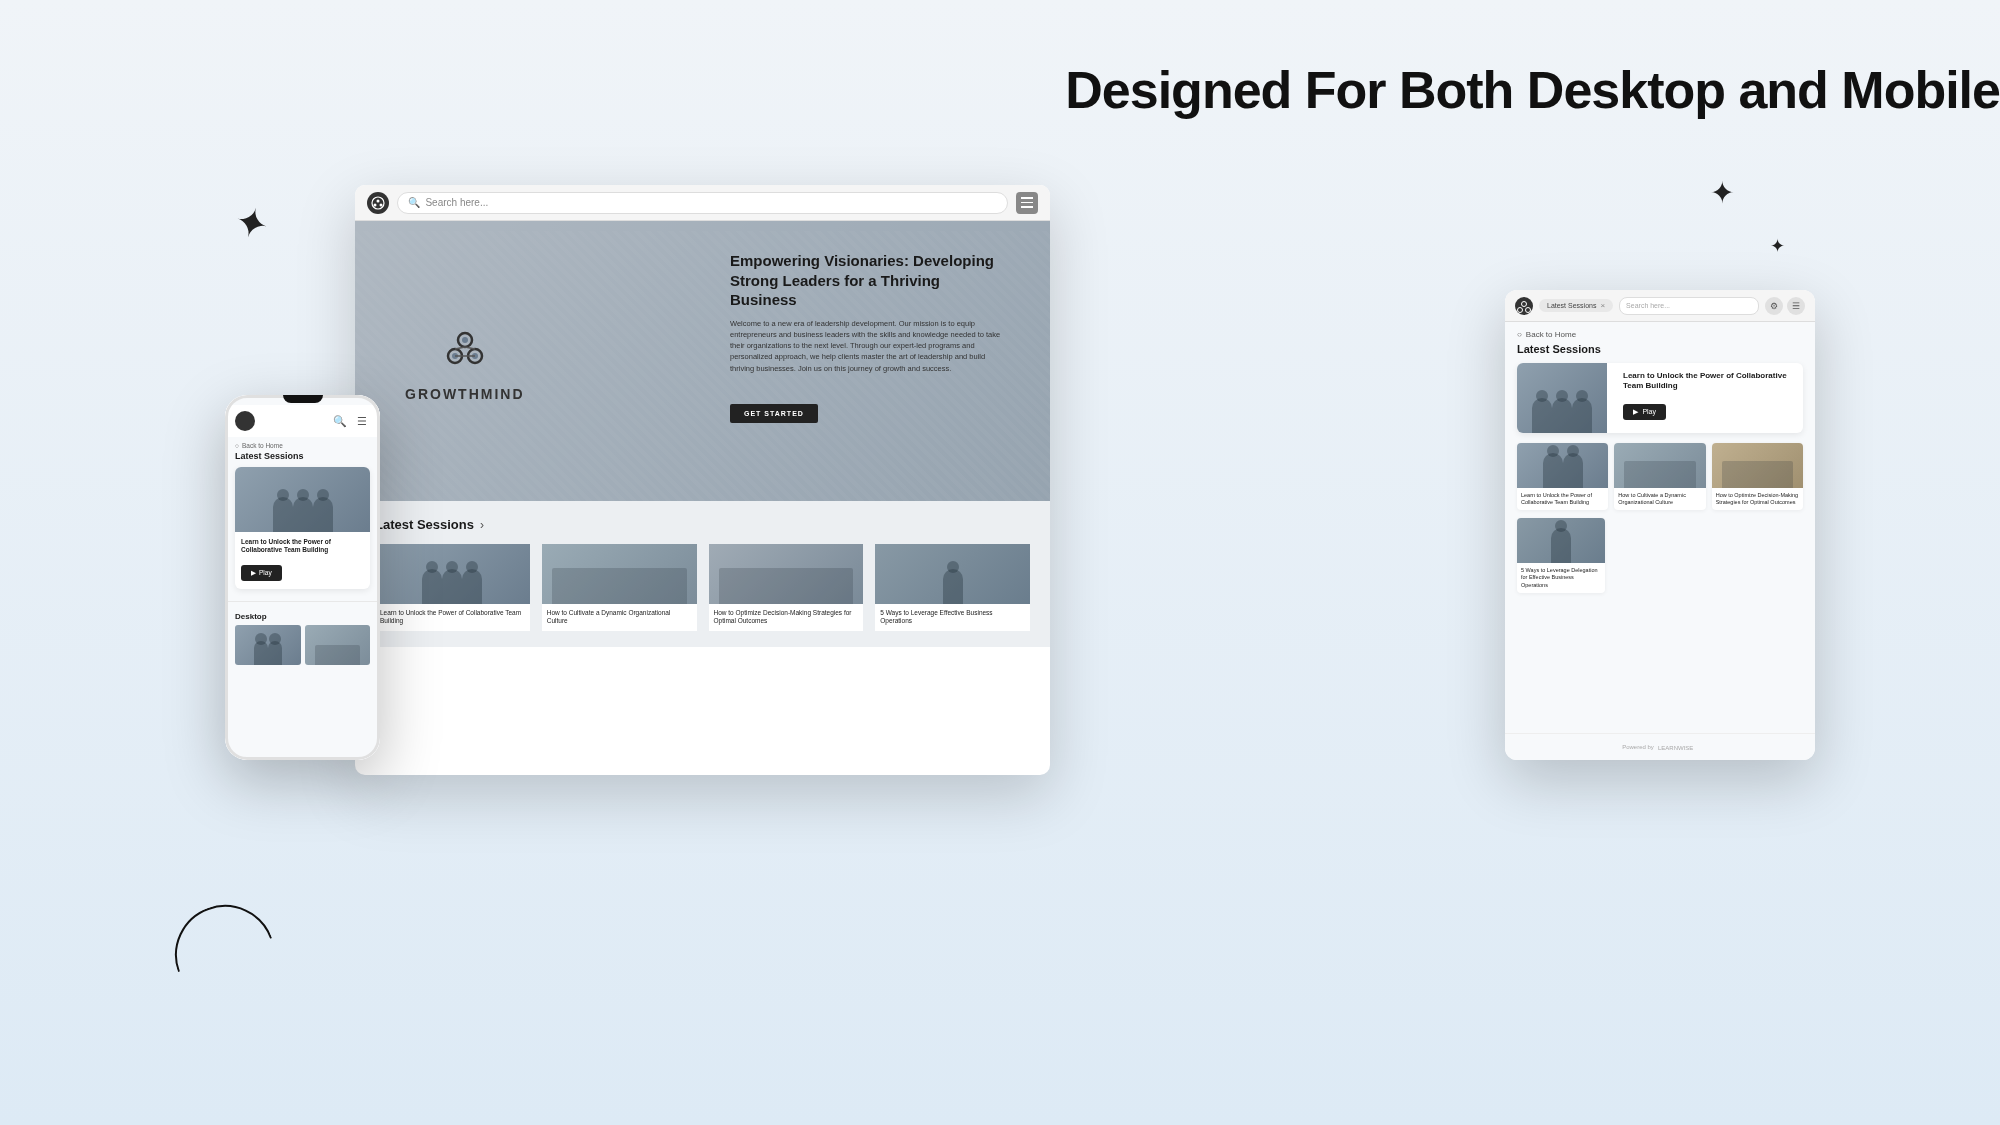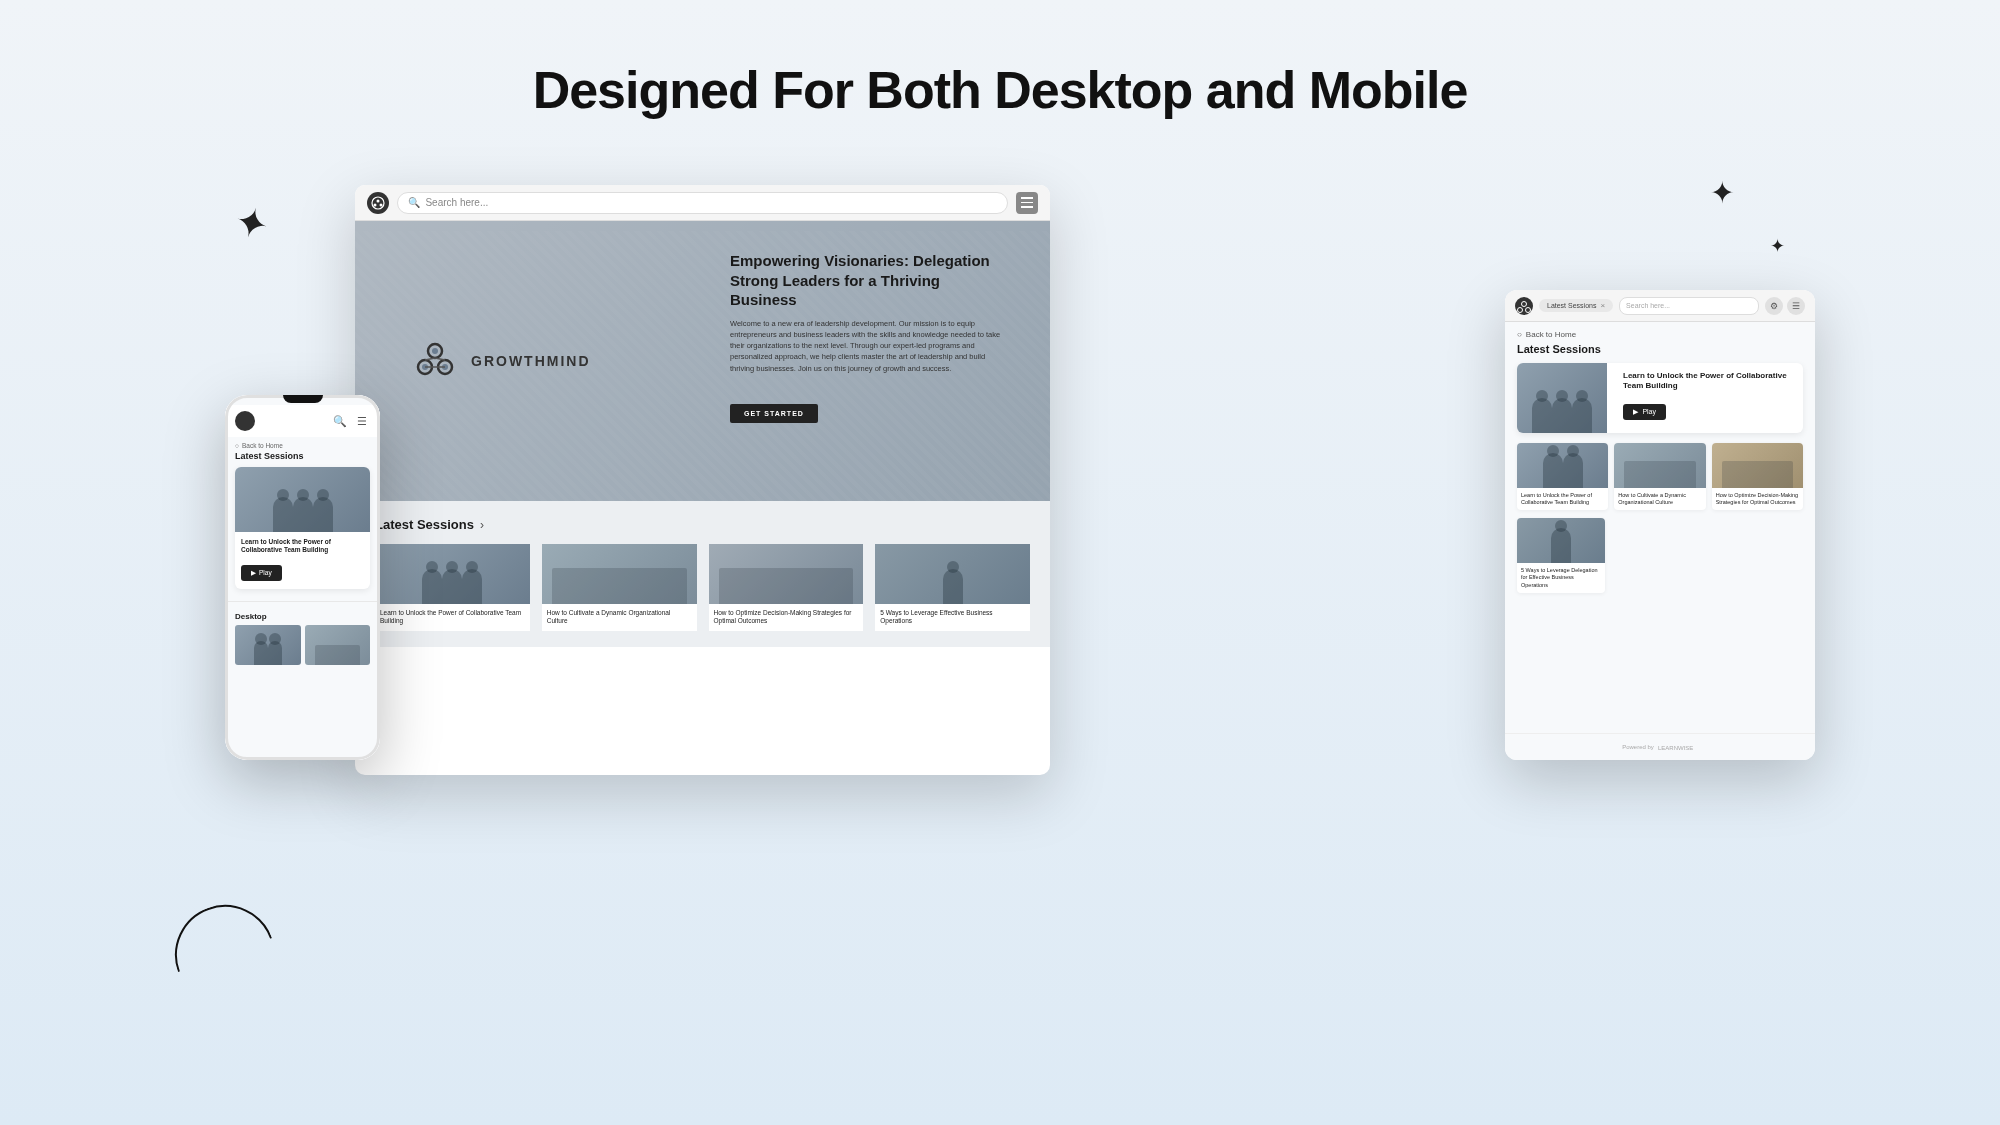--- a/index.html
+++ b/index.html
@@ -7,21 +7,21 @@
       width: 2000px;
       height: 1125px;
       background: linear-gradient(180deg, #f0f4f8 0%, #ddeaf5 100%);
       font-family: -apple-system, BlinkMacSystemFont, 'Segoe UI', sans-serif;
       overflow: hidden;
       position: relative;
     }
 
     
     .main-title {
-      text-align: center;
+      text-align: right;
       padding-top: 60px;
       font-size: 52px;
       font-weight: 800;
       color: #111;
       letter-spacing: -1px;
     }
 
     
     .desktop-browser {
       position: absolute;
@@ -123,21 +123,21 @@
         rgba(255,255,255,0.05) 4px,
         rgba(255,255,255,0.05) 8px
       );
     }
     .hero-logo {
       position: absolute;
       left: 50px;
       top: 50%;
       transform: translateY(-50%);
       display: flex;
-      flex-direction: row;
+      flex-direction: column;
       align-items: center;
       gap: 6px;
     }
     .hero-logo-icon {
       width: 60px;
       height: 60px;
       position: relative;
     }
     .hero-logo-text {
       font-size: 14px;
@@ -663,21 +663,21 @@
             <circle cx="40" cy="36" r="3" fill="#6b7d90"></circle>
             <line x1="30" y1="27" x2="20" y2="29" stroke="#555" stroke-width="1.5"></line>
             <line x1="30" y1="27" x2="40" y2="29" stroke="#555" stroke-width="1.5"></line>
             <line x1="20" y1="36" x2="40" y2="36" stroke="#555" stroke-width="1.5"></line>
           </svg>
         </div>
         <div class="hero-logo-text">GROWTHMIND</div>
       </div>
 
       <div class="hero-text-block">
-        <div class="hero-heading">Empowering Visionaries: Delegation Strong Leaders for a Thriving Business</div>
+        <div class="hero-heading">Empowering Visionaries: Developing Strong Leaders for a Thriving Business</div>
         <div class="hero-body">Welcome to a new era of leadership development. Our mission is to equip entrepreneurs and business leaders with the skills and knowledge needed to take their organizations to the next level. Through our expert-led programs and personalized approach, we help clients master the art of leadership and build thriving businesses. Join us on this journey of growth and success.</div>
         <div class="hero-btn">GET STARTED</div>
       </div>
     </div>
 
     <div class="latest-section">
       <div class="latest-header">
         <span class="latest-title">Latest Sessions</span>
         <span class="latest-arrow">›</span>
       </div>

